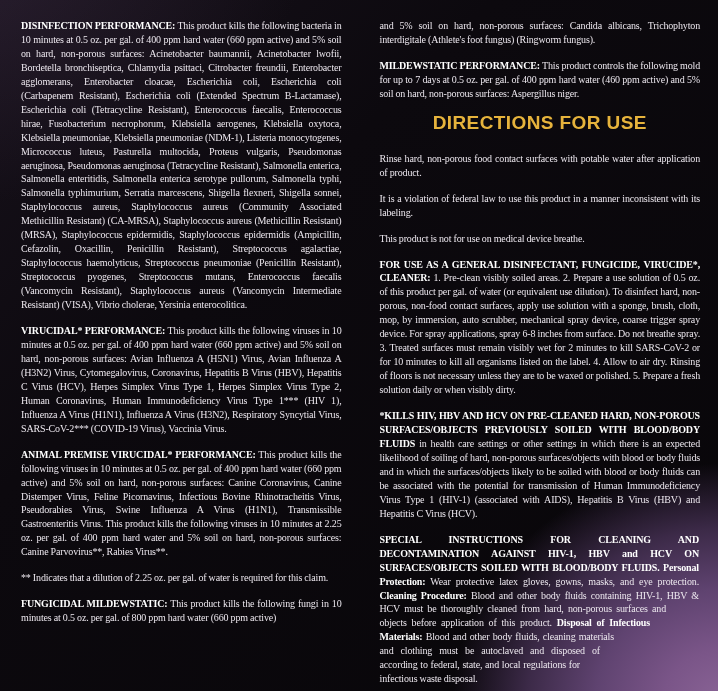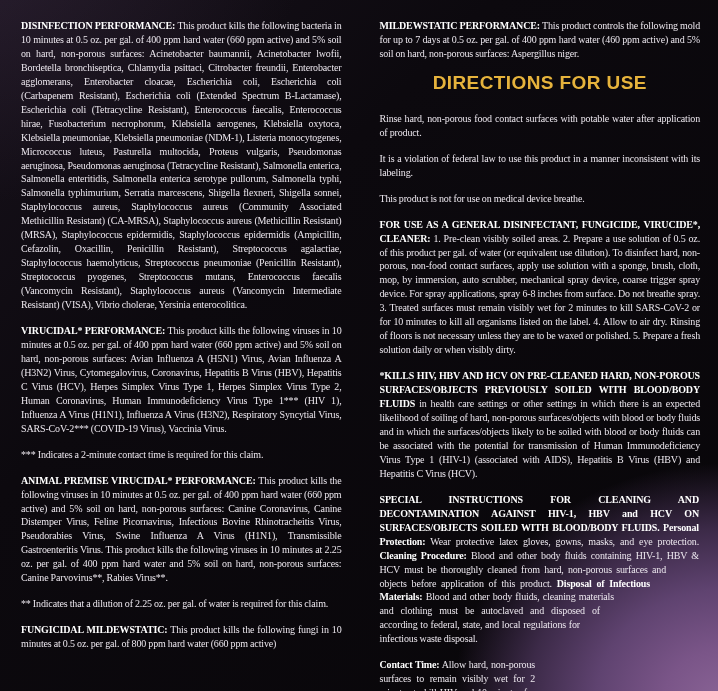--- a/index.html
+++ b/index.html
@@ -36,27 +36,27 @@
 </style>
 </head>
 <body>
 
 <div class="corner-glow"></div>
 
 <div class="sheet">
   <div class="col" id="col-left">
       <p class="para"><b>DISINFECTION PERFORMANCE:</b><span> This product kills the following bacteria in 10 minutes at 0.5 oz. per gal. of 400 ppm hard water (660 ppm active) and 5% soil on hard, non-porous surfaces: Acinetobacter baumannii, Acinetobacter lwofii, Bordetella bronchiseptica, Chlamydia psittaci, Citrobacter freundii, Enterobacter agglomerans, Enterobacter cloacae, Escherichia coli, Escherichia coli (Carbapenem Resistant), Escherichia coli (Extended Spectrum B-Lactamase), Escherichia coli (Tetracycline Resistant), Enterococcus faecalis, Enterococcus hirae, Fusobacterium necrophorum, Klebsiella aerogenes, Klebsiella oxytoca, Klebsiella pneumoniae, Klebsiella pneumoniae (NDM-1), Listeria monocytogenes, Micrococcus luteus, Pasturella multocida, Proteus vulgaris, Pseudomonas aeruginosa, Pseudomonas aeruginosa (Tetracycline Resistant), Salmonella enterica, Salmonella enteritidis, Salmonella enterica serotype pullorum, Salmonella typhi, Salmonella typhimurium, Serratia marcescens, Shigella flexneri, Shigella sonnei, Staphylococcus aureus, Staphylococcus aureus (Community Associated Methicillin Resistant) (CA-MRSA), Staphylococcus aureus (Methicillin Resistant) (MRSA), Staphylococcus epidermidis, Staphylococcus epidermidis (Ampicillin, Cefazolin, Oxacillin, Penicillin Resistant), Streptococcus agalactiae, Staphylococcus haemolyticus, Streptococcus pneumoniae (Penicillin Resistant), Streptococcus pyogenes, Streptococcus mutans, Enterococcus faecalis (Vancomycin Resistant), Staphylococcus aureus (Vancomycin Intermediate Resistant) (VISA), Vibrio cholerae, Yersinia enterocolitica.</span></p>
       <p class="para"><b>VIRUCIDAL* PERFORMANCE:</b><span> This product kills the following viruses in 10 minutes at 0.5 oz. per gal. of 400 ppm hard water (660 ppm active) and 5% soil on hard, non-porous surfaces: Avian Influenza A (H5N1) Virus, Avian Influenza A (H3N2) Virus, Cytomegalovirus, Coronavirus, Hepatitis B Virus (HBV), Hepatitis C Virus (HCV), Herpes Simplex Virus Type 1, Herpes Simplex Virus Type 2, Human Coronavirus, Human Immunodeficiency Virus Type 1*** (HIV 1), Influenza A Virus (H1N1), Influenza A Virus (H3N2), Respiratory Syncytial Virus, SARS-CoV-2*** (COVID-19 Virus), Vaccinia Virus.</span></p>
-      <p class="para"><span>*** Indicates a 2-minute contact time is required for this claim.</span></p>
       <p class="para"><b>ANIMAL PREMISE VIRUCIDAL* PERFORMANCE:</b><span> This product kills the following viruses in 10 minutes at 0.5 oz. per gal. of 400 ppm hard water (660 ppm active) and 5% soil on hard, non-porous surfaces: Canine Coronavirus, Canine Distemper Virus, Feline Picornavirus, Infectious Bovine Rhinotracheitis Virus, Pseudorabies Virus, Swine Influenza A Virus (H1N1), Transmissible Gastroenteritis Virus. This product kills the following viruses in 10 minutes at 2.25 oz. per gal. of 400 ppm hard water and 5% soil on hard, non-porous surfaces: Canine Parvovirus**,  Rabies Virus**.</span></p>
       <p class="para"><span>** Indicates that a dilution of 2.25 oz. per gal. of water is required for this claim.</span></p>
       <p class="para"><b>FUNGICIDAL MILDEWSTATIC:</b><span> This product kills the following fungi in 10 minutes at 0.5 oz. per gal. of 800 ppm hard water (660 ppm active)</span></p>
     </div>
   <div class="col" id="col-right">
     <div id="r-top">
+        <p class="para"><span>and 5% soil on hard, non-porous surfaces: Candida albicans, Trichophyton interdigitale  (Athlete's foot fungus) (Ringworm fungus).</span></p>
         <p class="para"><b>MILDEWSTATIC PERFORMANCE:</b><span> This product controls the following mold for up to 7 days at 0.5 oz. per gal. of 400 ppm hard water (460 ppm active) and 5% soil on hard, non-porous surfaces: Aspergillus niger.</span></p>
       </div>
     <h1 class="directions">DIRECTIONS FOR USE</h1>
     <div id="r-rest">
         <p class="para"><span>Rinse hard, non-porous food contact surfaces with potable water after application of product.</span></p>
         <p class="para"><span>It is a violation of federal law to use this product in a manner inconsistent with its labeling.</span></p>
         <p class="para"><span>This product is not for use on medical device breathe.</span></p>
         <p class="para"><b>FOR USE AS A GENERAL DISINFECTANT, FUNGICIDE, VIRUCIDE*, CLEANER:</b><span> 1. Pre-clean visibly soiled areas. 2. Prepare a use solution of 0.5 oz. of this product per gal. of water (or equivalent use dilution). To disinfect hard, non-porous, non-food contact surfaces, apply use solution with a sponge, brush, cloth, mop, by immersion, auto scrubber, mechanical spray device, coarse trigger spray device. For spray applications, spray 6-8 inches from surface. Do not breathe spray. 3. Treated surfaces must remain visibly wet for 2 minutes to kill SARS-CoV-2 or for 10 minutes to kill all organisms listed on the label. 4. Allow to air dry. Rinsing of floors is not necessary unless they are to be waxed or polished. 5. Prepare a fresh solution daily or when visibly dirty.</span></p>
         <p class="para"><b>*KILLS HIV, HBV AND HCV ON PRE-CLEANED HARD, NON-POROUS SURFACES/OBJECTS PREVIOUSLY SOILED WITH BLOOD/BODY FLUIDS</b><span> in health care settings or other settings in which there is an expected likelihood of soiling of hard, non-porous surfaces/objects with blood or body fluids and in which the surfaces/objects likely to be soiled with blood or body fluids can be associated with the potential for transmission of Human Immunodeficiency Virus Type 1 (HIV-1) (associated with AIDS), Hepatitis B Virus (HBV) and Hepatitis C Virus (HCV).</span></p>
         <p class="para gap-md"><span class="wrap-spacer" style="width: 1px; height: 70px;"></span><span class="wrap-spacer" style="width: 34px; height: 14px;"></span><span class="wrap-spacer" style="width: 50px; height: 14px;"></span><span class="wrap-spacer" style="width: 86px; height: 14px;"></span><span class="wrap-spacer" style="width: 100px; height: 14px;"></span><span class="wrap-spacer" style="width: 120px; height: 14px;"></span><span class="wrap-spacer" style="width: 137px; height: 14px;"></span><span class="wrap-spacer" style="width: 157px; height: 14px;"></span><span class="wrap-spacer" style="width: 165px; height: 50px;"></span><b>SPECIAL INSTRUCTIONS FOR CLEANING AND DECONTAMINATION AGAINST HIV-1, HBV and HCV ON SURFACES/OBJECTS SOILED WITH BLOOD/BODY FLUIDS. </b><b>Personal Protection:</b><span> Wear protective latex gloves, gowns, masks, and eye protection. </span><b>Cleaning Procedure:</b><span> Blood and other body fluids containing HIV-1, HBV &amp; HCV must be thoroughly cleaned from hard, non-porous surfaces and objects before application of this product. </span><b>Disposal of Infectious Materials:</b><span> Blood and other body fluids, cleaning materials and clothing must be autoclaved and disposed of according to federal, state, and local regulations for infectious waste disposal.</span></p>

